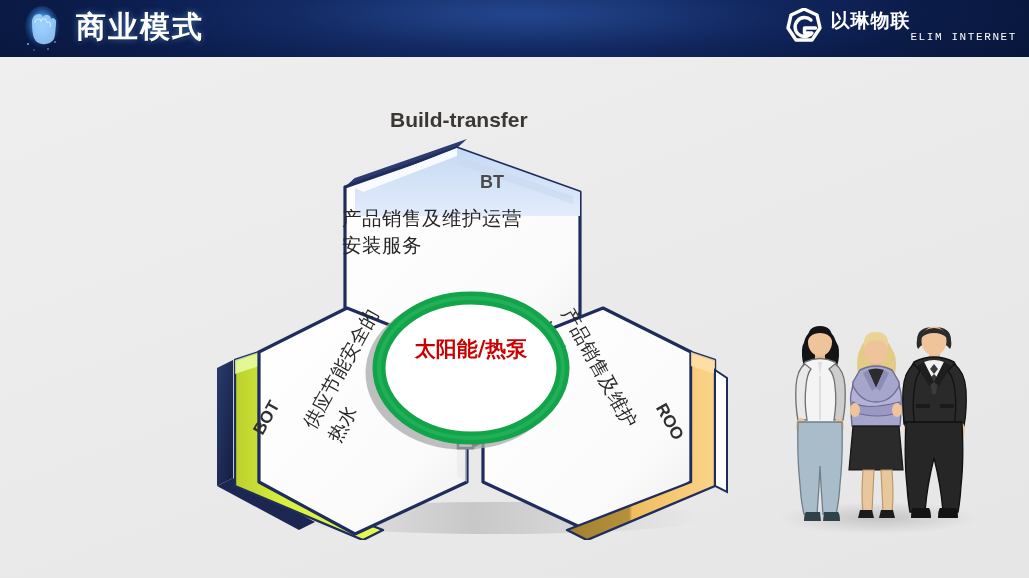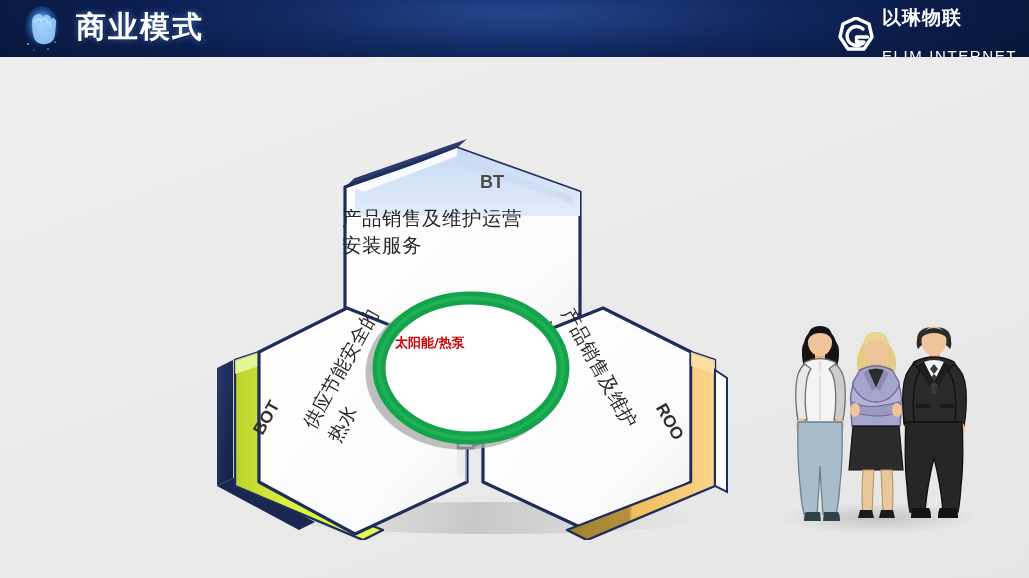--- a/index.html
+++ b/index.html
@@ -49,30 +49,30 @@
     font-family: "DejaVu Sans", "Liberation Sans", sans-serif;
   }
   #brand {
     position: absolute;
     right: 12px; top: 8px;
     display: flex;
     align-items: center;
     gap: 8px;
   }
   #brand-mark { width: 36px; height: 38px; }
-  #brand-text { display: flex; flex-direction: column; line-height: 1; }
+  #brand-text { display: flex; flex-direction: row; line-height: 1; text-align: center; }
   #brand-cn {
     font-size: 19px; font-weight: bold; color: #ffffff;
     letter-spacing: 1px;
     font-family: "DejaVu Sans", "Liberation Sans", sans-serif;
   }
   #brand-en {
-    font-size: 15px; color: #ffffff; letter-spacing: 1.6px;
+    font-size: 11px; color: #ffffff; letter-spacing: 1.6px;
     margin-top: 21px;
-    font-family: Liberation Sans, sans-serif;
+    font-family: Liberation Mono, monospace;
   }
 
   
   #body-area {
     position: absolute;
     left: 0; top: 57px;
     width: 1029px; height: 521px;
     background: linear-gradient(160deg, #efefef 0%, #ebebeb 40%, #e6e6e6 100%);
   }
 
@@ -161,21 +161,22 @@
   
   #center-ring {
     position: absolute;
     left: 365px; top: 288px;
     width: 212px; height: 162px;
   }
   #center-text {
     position: absolute;
     left: 395px; top: 334px;
     width: 152px;
-    font-size: 13px;
+    text-align: center;
+    font-size: 21px;
     font-weight: bold;
     line-height: 1.45;
     color: #cc0000;
     font-family: "DejaVu Sans", "Liberation Sans", sans-serif;
   }
 
   
   #people {
     position: absolute;
     left: 760px; top: 300px;
@@ -216,20 +217,21 @@
       </svg>
       <div id="brand-text">
         <div id="brand-cn">以琳物联</div>
         <div id="brand-en">ELIM INTERNET</div>
       </div>
     </div>
   </div>
 
   <div id="body-area"></div>
 
+  <div class="hex-caption" id="cap-bt">Build-transfer</div>
 
   <div id="diagram">
     <svg width="560" height="410" viewBox="0 0 560 410">
       <defs>
         <linearGradient id="btTop" x1="0" y1="0" x2="0" y2="1">
           <stop offset="0%" stop-color="#c6d9f3"></stop>
           <stop offset="100%" stop-color="#e2ecfb"></stop>
         </linearGradient>
         <linearGradient id="faceWhite" x1="0" y1="0" x2="1" y2="1">
           <stop offset="0%" stop-color="#ffffff"></stop>

